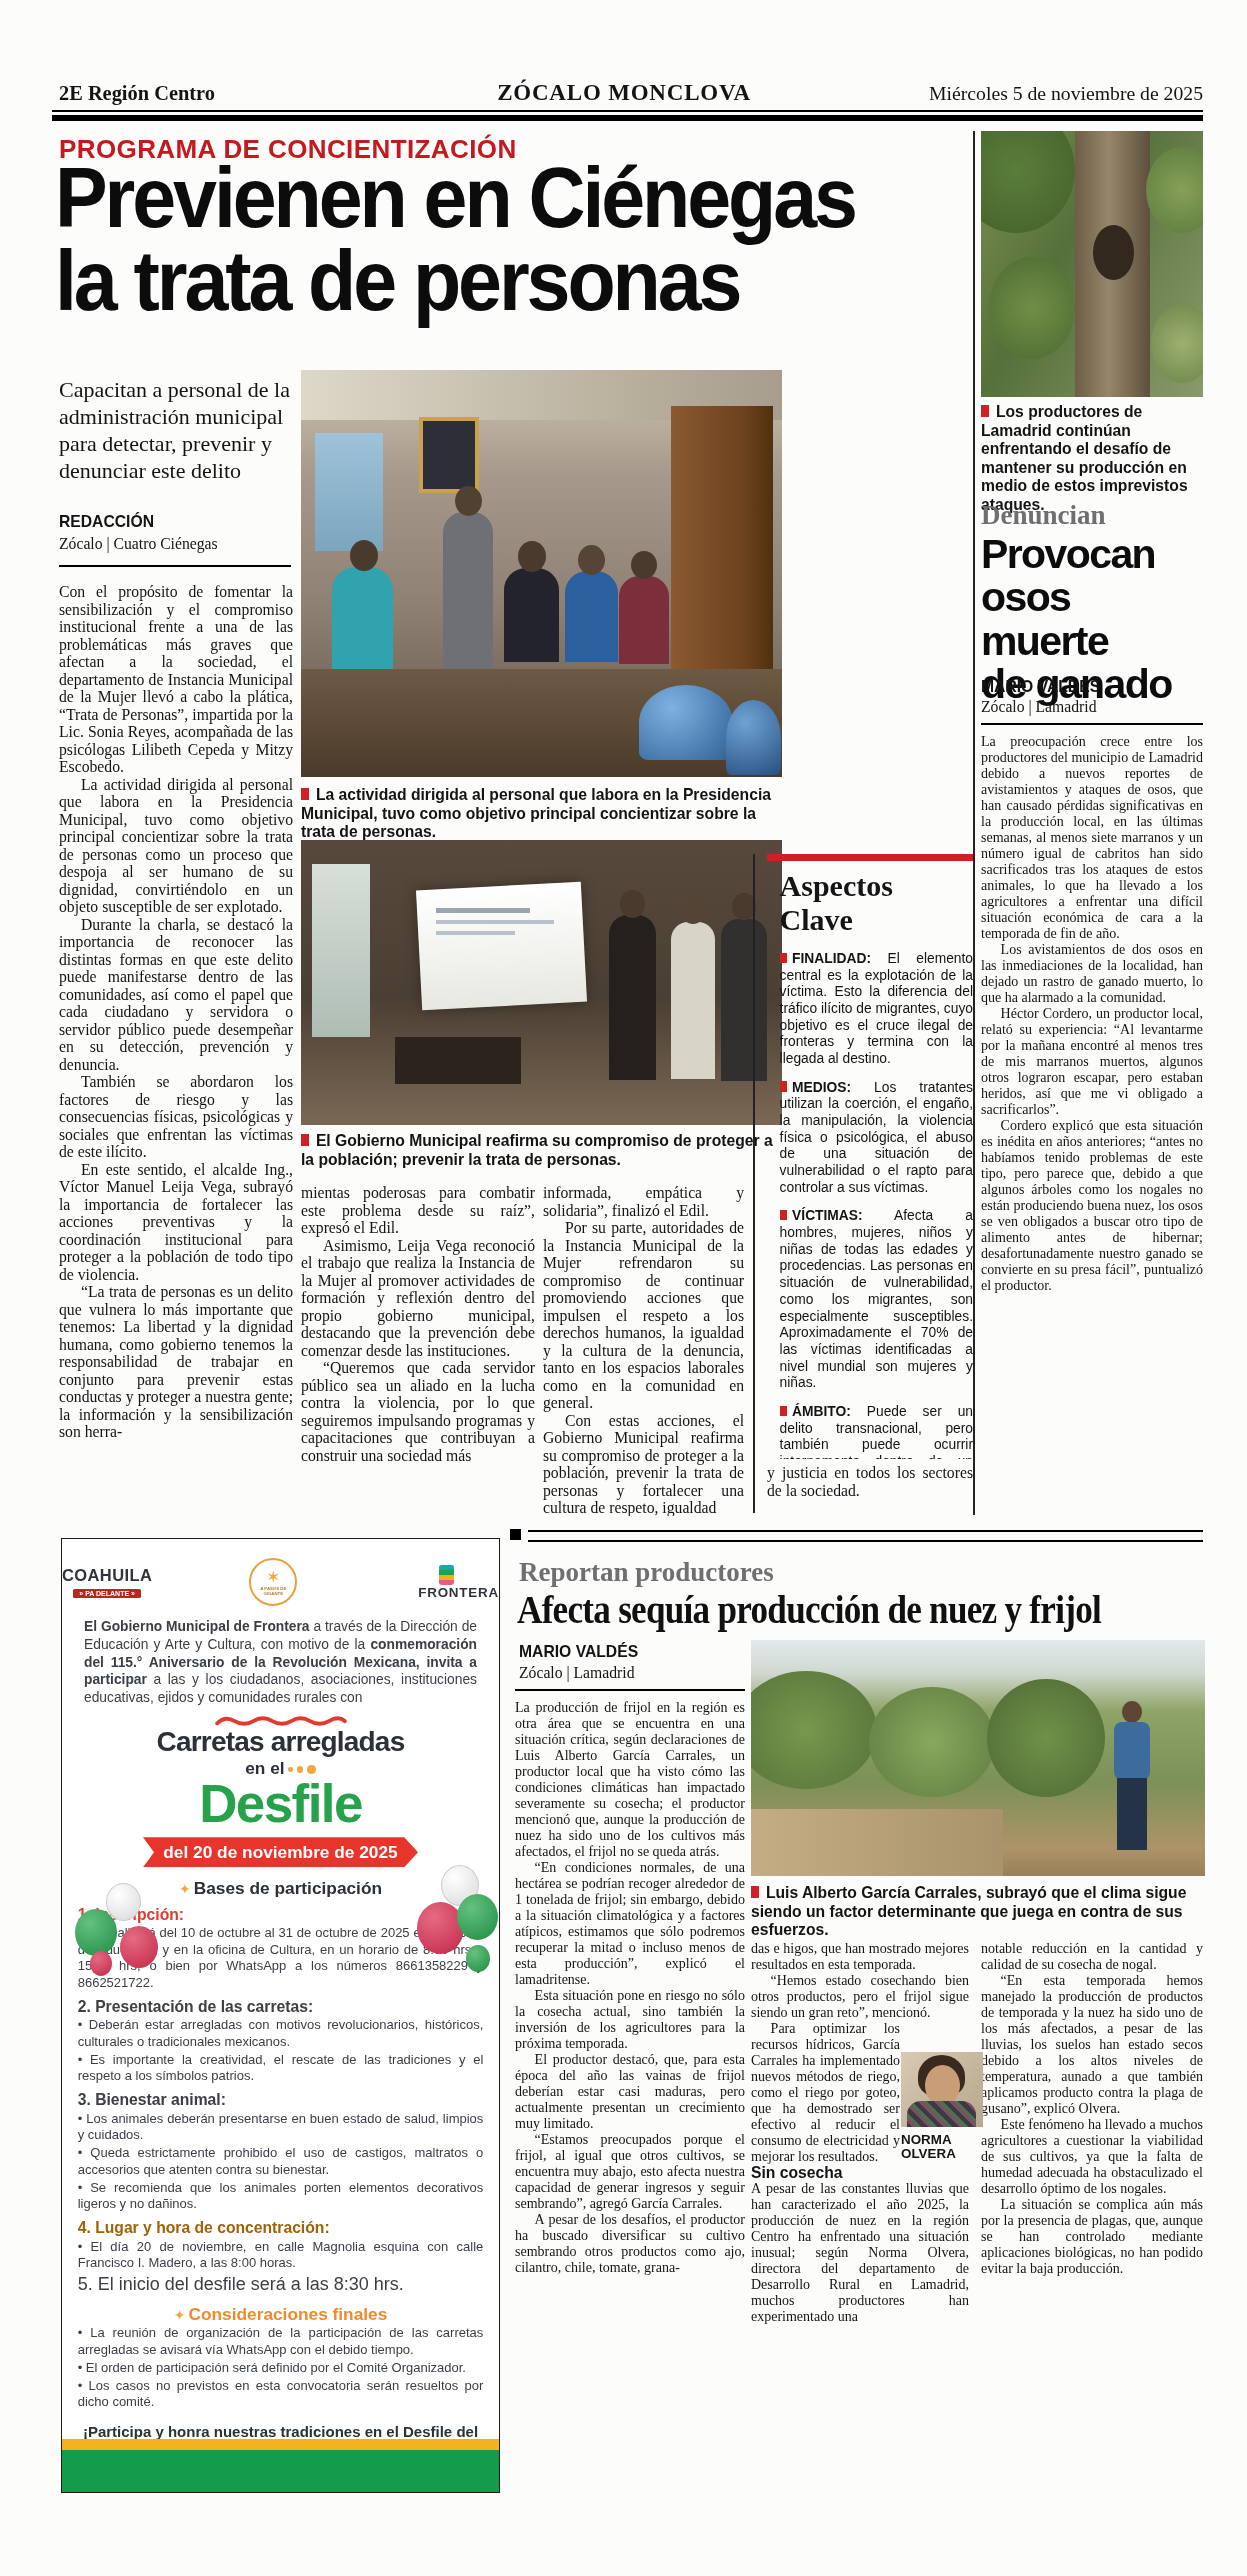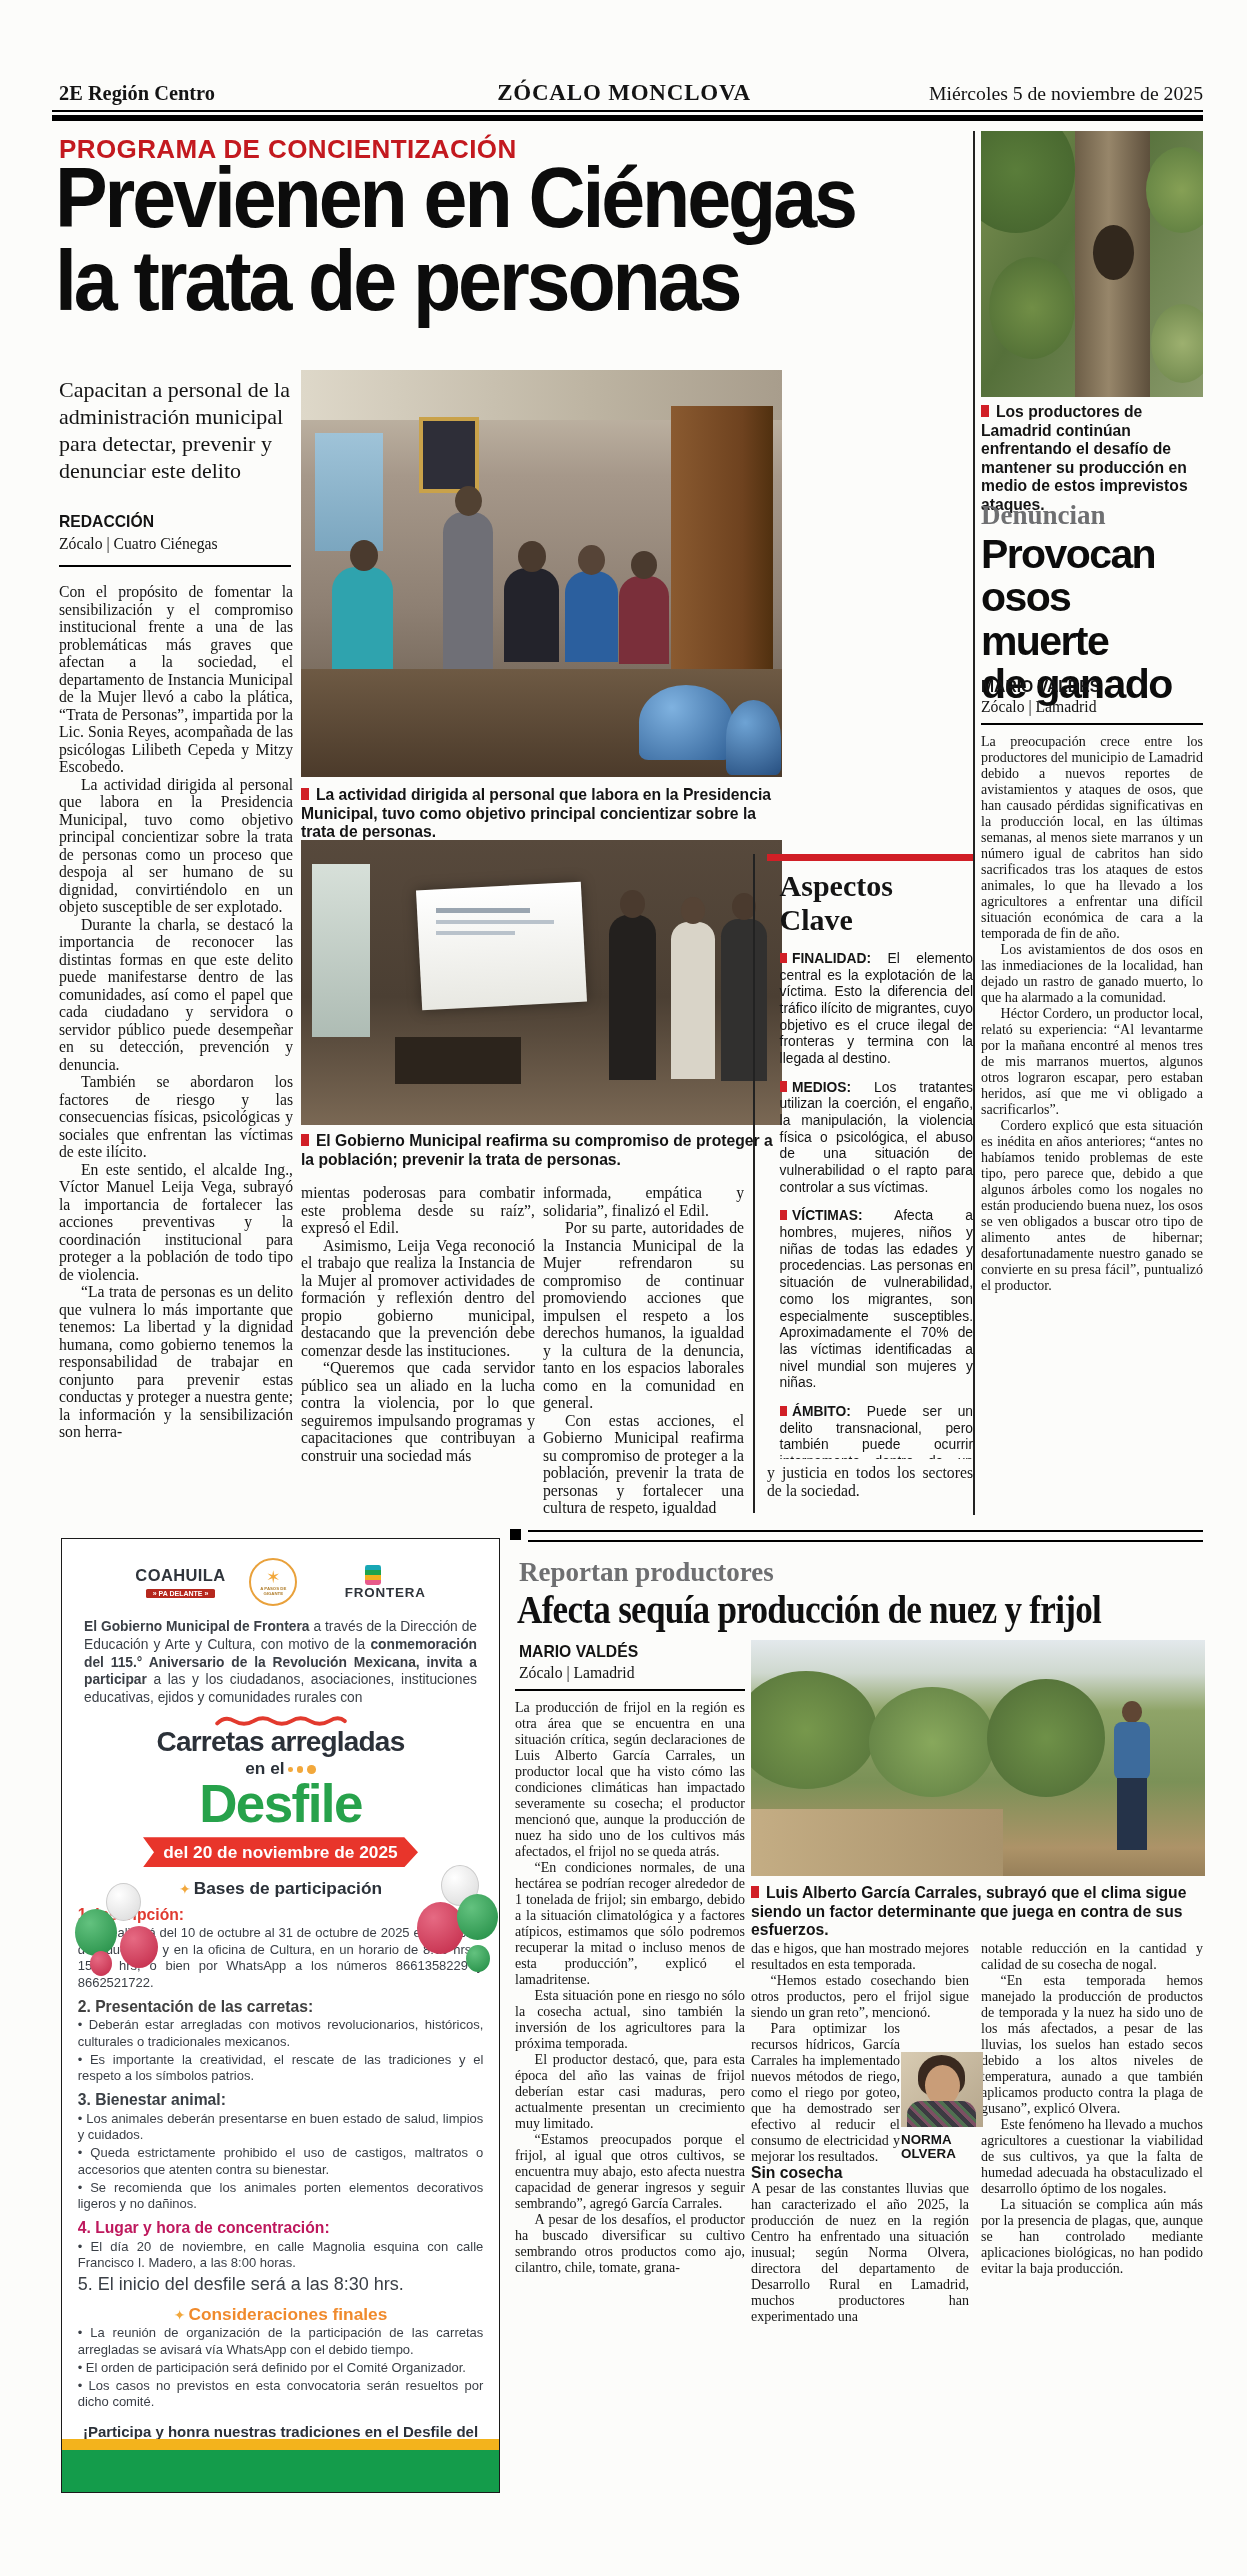--- a/index.html
+++ b/index.html
@@ -58,21 +58,21 @@
   .ad-carretas{font-size:28px;font-weight:bold;color:#2b3139;letter-spacing:-0.8px;}
   .ad-enel{font-size:17.3px;font-weight:bold;color:#2b3139;}
   .dot{display:inline-block;border-radius:50%;background:#f2a83c;vertical-align:middle;margin-left:3.9px;}
   .ad-desfile{font-size:53px;font-weight:bold;color:#27a24b;letter-spacing:-1.6px;line-height:.95;}
   .ad-civico{font-size:30px;font-weight:bold;color:#29323b;letter-spacing:-0.8px;}
   .banner{width:275px;height:30px;margin:7.9px auto 0;background:#e8352b;color:#fff;font-weight:bold;font-size:17.3px;
           line-height:30px;text-align:center;
           clip-path:polygon(0 0,95% 0,100% 50%,95% 100%,0 100%,4% 50%);}
   .bases-title{font-size:17.3px;font-weight:bold;color:#2b3139;}
   .sec-h{font-size:15.7px;font-weight:bold;margin:6.3px 0 1.6px;}
-  .sec1{color:#e03a30;}.sec2{color:#404040;}.sec3{color:#3b4046;}.sec4{color:#be185d;}
+  .sec1{color:#e03a30;}.sec2{color:#404040;}.sec3{color:#3b4046;}.sec4{color:#a16207;}
   .ad-li{font-size:13px;line-height:1.27;text-align:justify;margin:0 0 1.6px;}
   .ad-li::before{content:"•  ";}
   .ad-plain{font-size:18px;line-height:1.27;margin:1.6px 0;}
   .fin-title{font-size:17.3px;font-weight:bold;color:#f08a2c;}
   .star{color:#f2a83c;font-size:14px;margin-right:3.1px;}
   .closing{font-size:15px;font-weight:bold;color:#2b3139;line-height:1.3;}
   .bl{position:absolute;border-radius:50%;}
   .portrait-lbl{font-family:"Liberation Sans",sans-serif;font-weight:bold;font-size:13.4px;line-height:1.05;}
 </style>
 </head>
@@ -250,21 +250,21 @@
     <div class="pp" style="left:23.6px;top:12.6px;width:35px;height:41px;border-radius:50%;background:#c99d78;"></div>
     <div class="pp" style="left:6.3px;top:49px;width:69px;height:27px;border-radius:14px 14px 0 0;background:repeating-linear-gradient(45deg,#3c3a42 0 4.7px,#7c4f63 4.7px 7.9px,#4f7050 7.9px 11px);"></div>
   </div>
   <div class="abs portrait-lbl" style="left:901px;top:2133px;width:82px;">
     <div>NORMA</div>
     <div>OLVERA</div>
   </div>
 
   <div class="abs ad" style="left:61px;top:1538px;width:437px;height:953px;">
 
-    <div style="display:flex;justify-content:center;align-items:center;gap:23.6px;margin-top:17.3px;height:52px;">
+    <div style="display:flex;justify-content:space-between;align-items:center;gap:23.6px;margin-top:17.3px;height:52px;">
       <div style="text-align:center;">
         <div style="font-weight:bold;font-size:16.5px;color:#2f343b;letter-spacing:0.4px;">COAHUILA</div>
         <div style="display:inline-block;background:#b5281e;color:#fff;font-weight:bold;font-size:7px;padding:0.8px 6.3px;border-radius:1.6px;">» PA DELANTE »</div>
       </div>
       <div style="width:44px;height:44px;border-radius:50%;border:2.4px solid #e9a13b;display:flex;flex-direction:column;align-items:center;justify-content:center;">
         <div style="color:#f2a83c;font-size:17.3px;line-height:1;">✶</div>
         <div style="font-size:4.3px;font-weight:bold;color:#b07d2c;text-align:center;">A PASOS DE GIGANTE</div>
       </div>
       <div style="text-align:center;">
         <div style="width:15.7px;height:20.4px;margin:0 auto;background:linear-gradient(180deg,#18a7b5 0 25%,#1fa34d 25% 50%,#f2b01e 50% 75%,#e85a8a 75% 100%);border-radius:2.4px;"></div>

